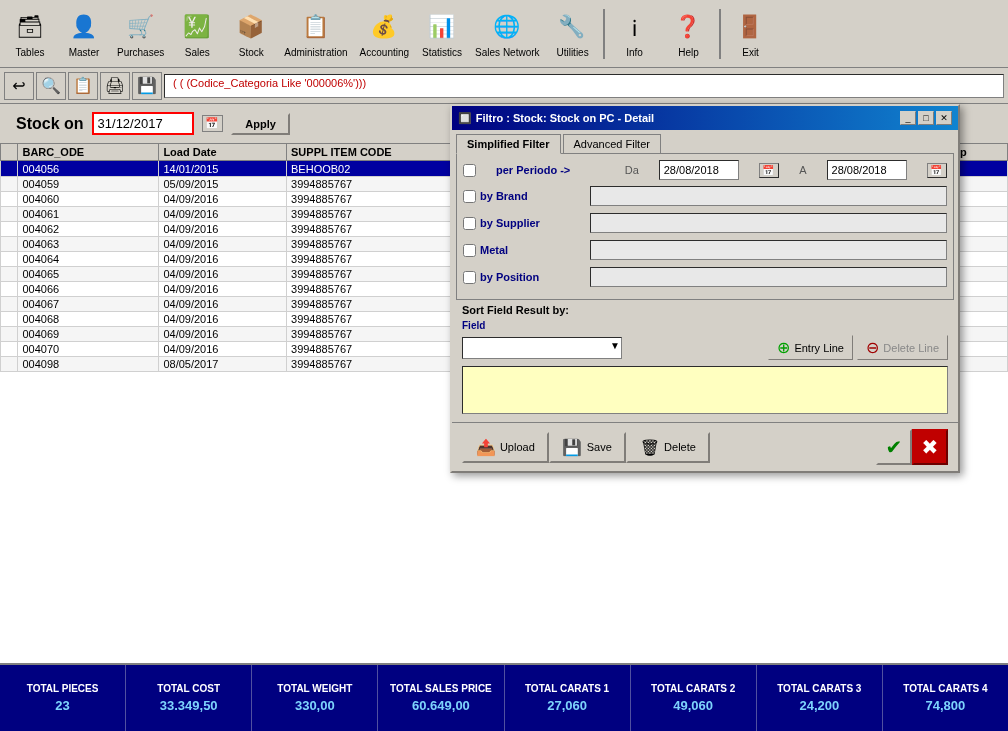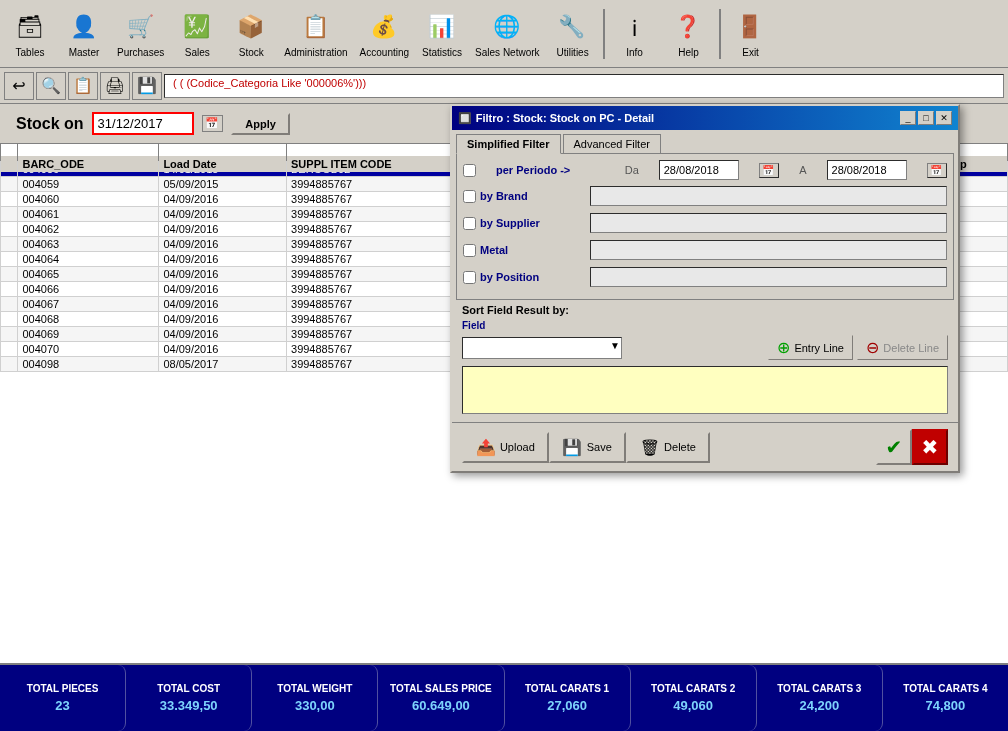--- a/index.html
+++ b/index.html
@@ -126,21 +126,21 @@
       border-collapse: collapse;
       font-size: 11px;
     }
     #data-table thead th {
       background: #d4d0c8;
       border: 1px solid #808080;
       padding: 2px 4px;
       text-align: left;
       font-weight: bold;
       position: sticky;
-      top: 12px;
+      top: 0;
     }
     #data-table tbody tr { background: white; }
     #data-table tbody tr:nth-child(even) { background: #f5f5f5; }
     #data-table tbody tr.selected { background: #0000a0; color: white; }
     #data-table tbody td {
       border: 1px solid #d0d0d0;
       padding: 1px 4px;
       white-space: nowrap;
     }
     .row-indicator { color: #0000a0; font-weight: bold; width: 8px; }
@@ -153,21 +153,20 @@
       border-top: 2px solid #808080;
     }
     .footer-cell {
       flex: 1;
       display: flex;
       flex-direction: column;
       align-items: center;
       justify-content: center;
       border-right: 1px solid #5050a0;
       color: white;
-      border-radius: 8px;
     }
     .footer-cell:last-child { border-right: none; }
     .footer-label {
       font-size: 10px;
       font-weight: bold;
       color: white;
       text-align: center;
     }
     .footer-value {
       font-size: 13px;

